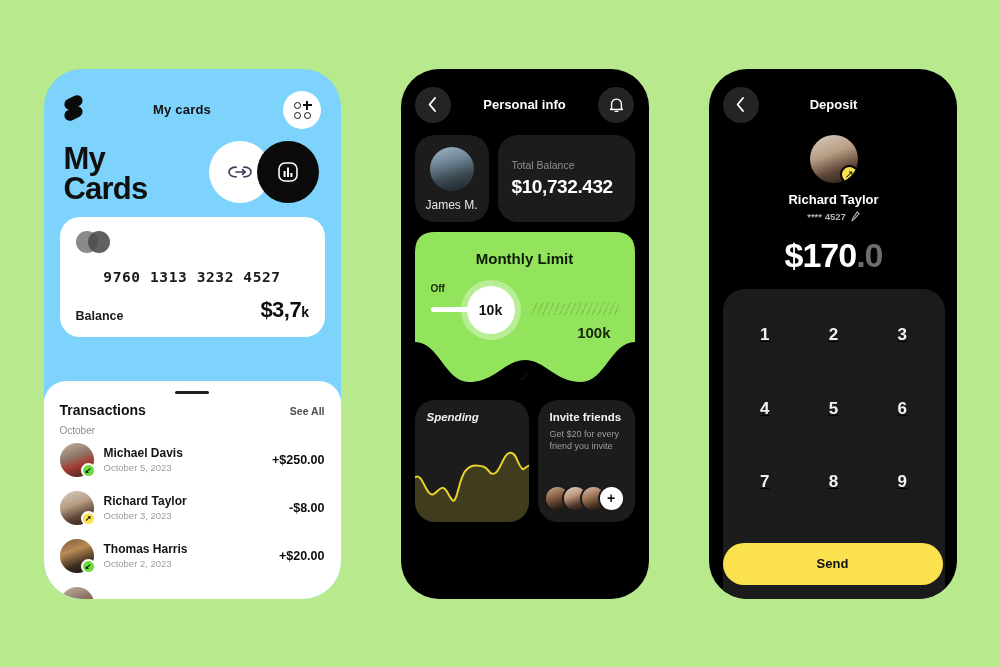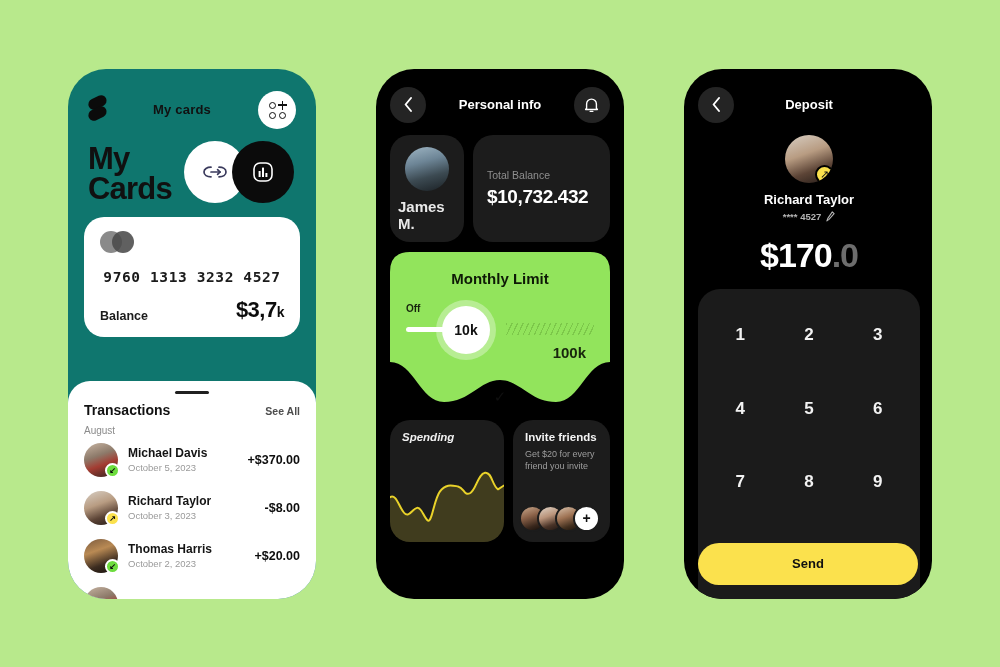--- a/index.html
+++ b/index.html
@@ -7,21 +7,21 @@
   body {
     background:#b8e98c;
     font-family:"Liberation Sans", sans-serif;
     overflow:hidden;
     position:relative;
   }
   .stage { position:absolute; inset:0; display:flex; align-items:center; justify-content:center; gap:60px; }
 
   
   .phone { position:relative; border-radius:38px; overflow:hidden; flex:none; }
-  .p1 { width:248px; height:530px; background:#0f766e; }
+  .p1 { width:297px; height:530px; background:#7dd3fc; }
   .p2 { width:248px; height:530px; background:#000; }
   .p3 { width:248px; height:530px; background:#000; }
 
   
   .p1-top { padding:22px 20px 0 20px; position:relative; }
   .p1-bar { display:flex; align-items:center; justify-content:space-between; }
   .logo { width:22px; height:30px; position:relative; }
   .logo i { position:absolute; display:block; width:19px; height:11px; background:#0b0b0b;
             border-radius:6px; transform:rotate(-26deg); left:0; }
   .logo i.a { top:2px; }
@@ -80,21 +80,21 @@
   .p2-wrap { padding:18px 14px 0 14px; }
   .p2-bar { display:flex; align-items:center; justify-content:space-between; }
   .circ-btn { width:36px; height:36px; border-radius:50%; background:#242424;
               display:flex; align-items:center; justify-content:center; flex:none; }
   .p2-title { color:#fff; font-size:13px; font-weight:700; }
   .p2-row { display:flex; gap:9px; margin-top:12px; }
   .tile { background:#1c1c1c; border-radius:20px; }
   .tile.profile { width:74px; padding:12px 8px 10px 8px; display:flex; flex-direction:column;
                   align-items:center; justify-content:center; gap:7px; }
   .tile.profile .pic { width:44px; height:44px; border-radius:50%; overflow:hidden; }
-  .tile.profile .nm { color:#e9e9e9; font-size:15px; font-weight:700; }
+  .tile.profile .nm { color:#e9e9e9; font-size:12px; font-weight:400; }
   .tile.balance { flex:1; padding:15px 14px; display:flex; flex-direction:column; justify-content:center; gap:5px; }
   .tile.balance .lbl { color:#8e8e8e; font-size:10.5px; font-weight:500; }
   .tile.balance .val { color:#fff; font-size:19px; font-weight:700; letter-spacing:-.4px; }
 
   .limit { position:relative; margin:10px 14px 0 14px; height:160px; }
   .limit svg.blob { position:absolute; inset:0; width:100%; height:100%; }
   .limit .inner { position:absolute; inset:0; padding:18px 14px 0 14px; }
   .limit h3 { text-align:center; font-size:15px; font-weight:700; color:#0e1a06; }
   .slider { position:relative; margin-top:16px; height:60px; }
   .slider .offlbl { position:absolute; left:2px; top:0; font-size:10px; font-weight:700; color:#18260d; }
@@ -117,21 +117,21 @@
   .bcard.invite .t { color:#f4f4f4; font-size:11.5px; font-weight:700; }
   .bcard.invite .s { color:#9d9d9d; font-size:9px; line-height:1.35; margin-top:5px; font-weight:500; }
   .stack { position:absolute; right:10px; bottom:10px; display:flex; }
   .stack .a { width:27px; height:27px; border-radius:50%; overflow:hidden; border:2px solid #1c1c1c; margin-left:-9px; }
   .stack .a:first-child { margin-left:0; }
   .stack .plusb { width:27px; height:27px; border-radius:50%; background:#fff; margin-left:-9px;
                   border:2px solid #1c1c1c; display:flex; align-items:center; justify-content:center;
                   font-size:14px; color:#111; font-weight:700; line-height:1; }
 
   
-  .p3-wrap { padding:18px 12px 0 14px; height:100%; display:flex; flex-direction:column; }
+  .p3-wrap { padding:18px 12px 0 14px; height:100%; display:flex; flex-direction:column;text-decoration:underline; }
   .p3-bar { display:flex; align-items:center; }
   .p3-title { color:#fff; font-size:13px; font-weight:700; flex:1; text-align:center; margin-left:-36px; }
   .payee { text-align:center; margin-top:12px; }
   .payee .pic { width:48px; height:48px; border-radius:50%; overflow:hidden; margin:0 auto; position:relative; }
   .payee .arrb { position:absolute; right:-1px; bottom:-1px; width:19px; height:19px; border-radius:50%;
                  background:#fbe14d; display:flex; align-items:center; justify-content:center;
                  font-size:11px; color:#111; border:2px solid #000; }
   .payee .nm { color:#fff; font-size:13px; font-weight:700; margin-top:9px; }
   .payee .ac { color:#b4b4b4; font-size:9.5px; margin-top:4px; font-weight:600;
                display:flex; align-items:center; justify-content:center; gap:5px; }
@@ -218,32 +218,32 @@
         </div>
       </div>
     </div>
 
     <div class="sheet">
       <div class="grab"></div>
       <div class="sh-head">
         <h2>Transactions</h2>
         <div class="see-all">See All</div>
       </div>
-      <div class="month">August</div>
+      <div class="month">October</div>
 
       <div class="tx">
         <div class="av">
           <div class="ph f1"></div>
           <div class="badge in">↙</div>
         </div>
         <div class="meta">
           <div class="nm">Michael Davis</div>
           <div class="dt">October 5, 2023</div>
         </div>
-        <div class="val">+$370.00</div>
+        <div class="val">+$250.00</div>
       </div>
 
       <div class="tx">
         <div class="av">
           <div class="ph f2"></div>
           <div class="badge out">↗</div>
         </div>
         <div class="meta">
           <div class="nm">Richard Taylor</div>
           <div class="dt">October 3, 2023</div>

